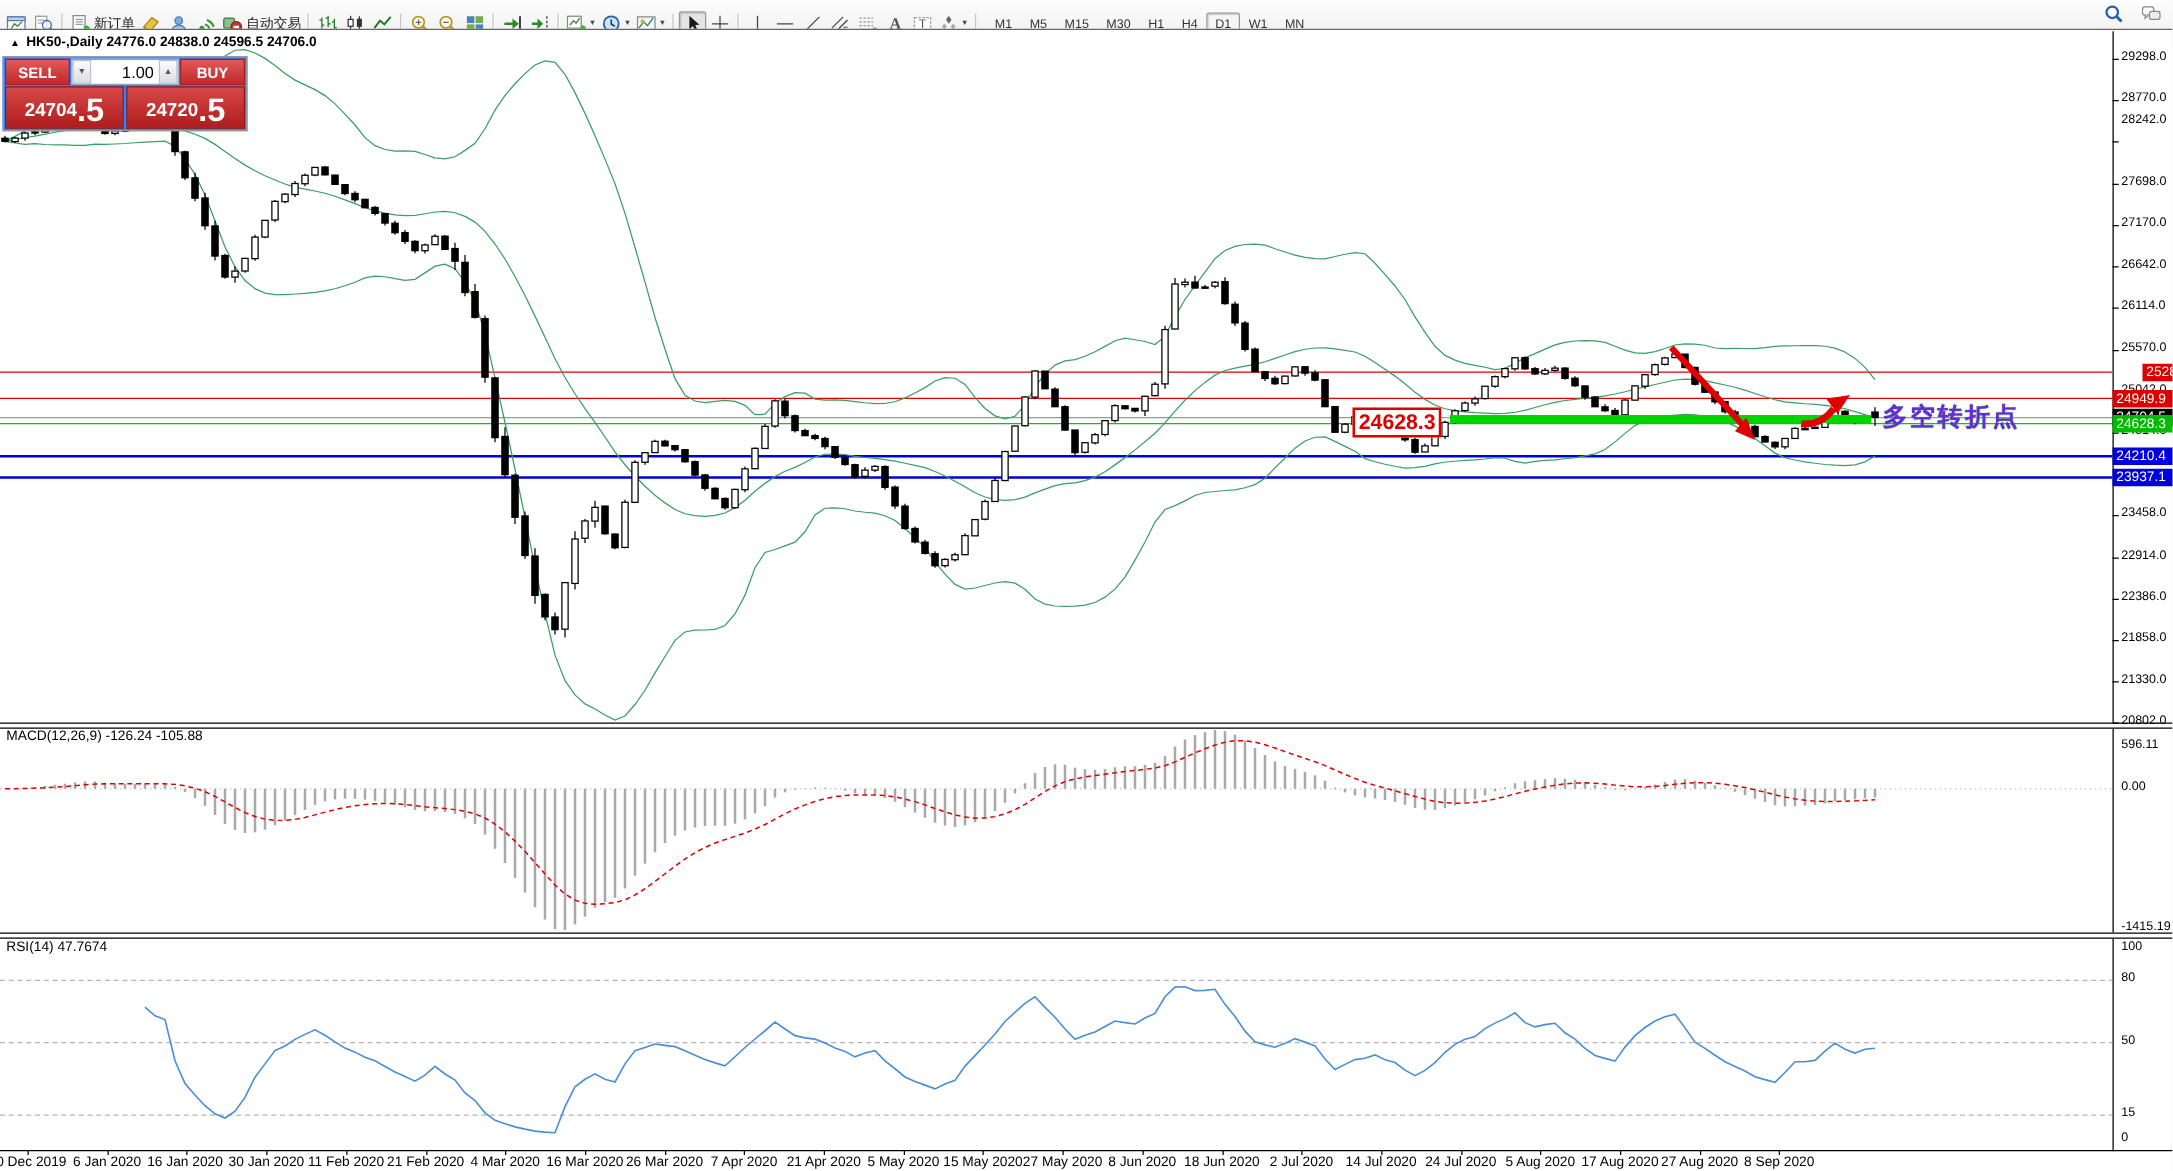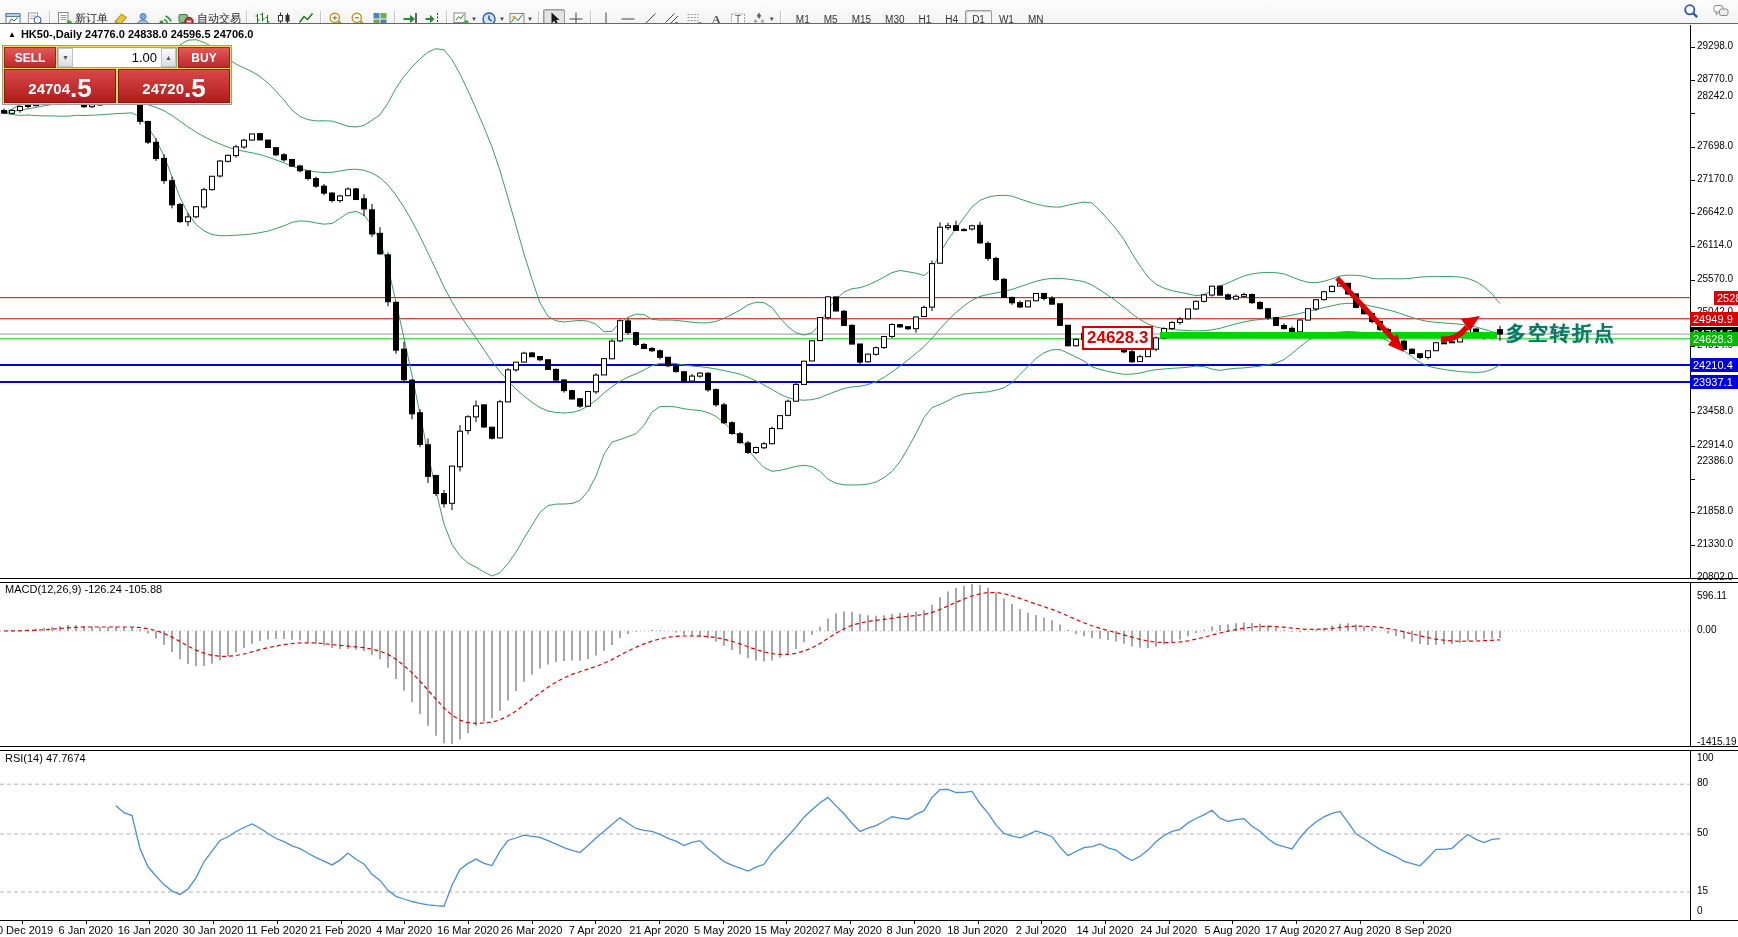--- a/index.html
+++ b/index.html
@@ -32,24 +32,24 @@
   .tag{position:absolute;left:1690px;width:46px;height:14px;font-size:11px;color:#fff;
     padding-left:3px;line-height:14px;white-space:nowrap;}
   .date-label{position:absolute;top:900px;font-size:11px;color:#000;transform:translateX(-50%);white-space:nowrap;}
   .date-tick{position:absolute;top:896px;width:1px;height:4px;background:#000;}
   
   #ohlc-title{position:absolute;left:8px;top:4px;font-size:11px;font-weight:bold;color:#000;display:flex;align-items:center;gap:5px;}
   #ohlc-title .tri{font-size:8px;}
   .ind-label{position:absolute;left:5px;font-size:11px;color:#000;white-space:nowrap;}
   #price-box{position:absolute;left:1082px;top:302px;border:2px solid #dd0000;color:#dd0000;
     font-size:17px;font-weight:bold;background:#fff;padding:0 3px;line-height:20px;}
-  #turning-text{position:absolute;left:1506px;top:296px;color:#0f766e;font-size:20px;font-weight:bold;
+  #turning-text{position:absolute;left:1506px;top:296px;color:#6d28d9;font-size:20px;font-weight:bold;
     white-space:nowrap;letter-spacing:2px;text-shadow:0 0 1px #00aa33;}
   
-  #trade-widget{position:absolute;left:2px;top:21px;width:230px;background:#fde047;
+  #trade-widget{position:absolute;left:2px;top:21px;width:196px;background:#3b82f6;
     border:1px solid #9a9a9a;padding:1px;box-sizing:border-box;}
   #tw-row1{display:flex;height:21px;gap:1px;}
   .tw-btn{width:52px;color:#fff;font-size:12px;font-weight:bold;display:flex;align-items:center;justify-content:center;
     background:linear-gradient(#e05a5a,#c02828);border:1px solid #a02020;box-sizing:border-box;}
   #tw-spin{flex:1;display:flex;border:1px solid #8aa4c4;background:#fff;box-sizing:border-box;}
   .spin-btn{width:15px;background:linear-gradient(#fcfcfc,#dcdcdc);border:1px solid #b8c4d4;color:#556;
     font-size:7px;display:flex;align-items:center;justify-content:center;box-sizing:border-box;}
   #tw-vol{flex:1;font-size:13px;color:#000;text-align:right;padding-right:4px;line-height:19px;}
   #tw-row2{display:flex;height:34px;gap:2px;margin-top:1px;}
   .tw-price{flex:1;background:linear-gradient(#d84848,#b01c1c);border:1px solid #8e1414;color:#fff;
@@ -973,21 +973,21 @@
         <div class="tick-label" style="top: 249px;">25570.0</div>
         <div class="tick-dash" style="top: 289px;"></div>
         <div class="tick-label" style="top: 282px;">25042.0</div>
         <div class="tick-dash" style="top: 322px;"></div>
         <div class="tick-label" style="top: 315px;">24514.0</div>
         <div class="tick-dash" style="top: 388px;"></div>
         <div class="tick-label" style="top: 381px;">23458.0</div>
         <div class="tick-dash" style="top: 422px;"></div>
         <div class="tick-label" style="top: 415px;">22914.0</div>
         <div class="tick-dash" style="top: 455px;"></div>
-        <div class="tick-label" style="top: 431px;">22386.0</div>
+        <div class="tick-label" style="top: 448px;">22386.0</div>
         <div class="tick-dash" style="top: 488px;"></div>
         <div class="tick-label" style="top: 481px;">21858.0</div>
         <div class="tick-dash" style="top: 521px;"></div>
         <div class="tick-label" style="top: 514px; text-align: center;">21330.0</div>
         <div class="tick-dash" style="top: 554px;"></div>
         <div class="tick-label" style="top: 547px;">20802.0</div>
         <div class="tick-label" style="top: 566px;">596.11</div>
         <div class="tick-label" style="top: 600px;">0.00</div>
         <div class="tick-label" style="top: 712px;">-1415.19</div>
         <div class="tick-label" style="top: 728px;">100</div>

